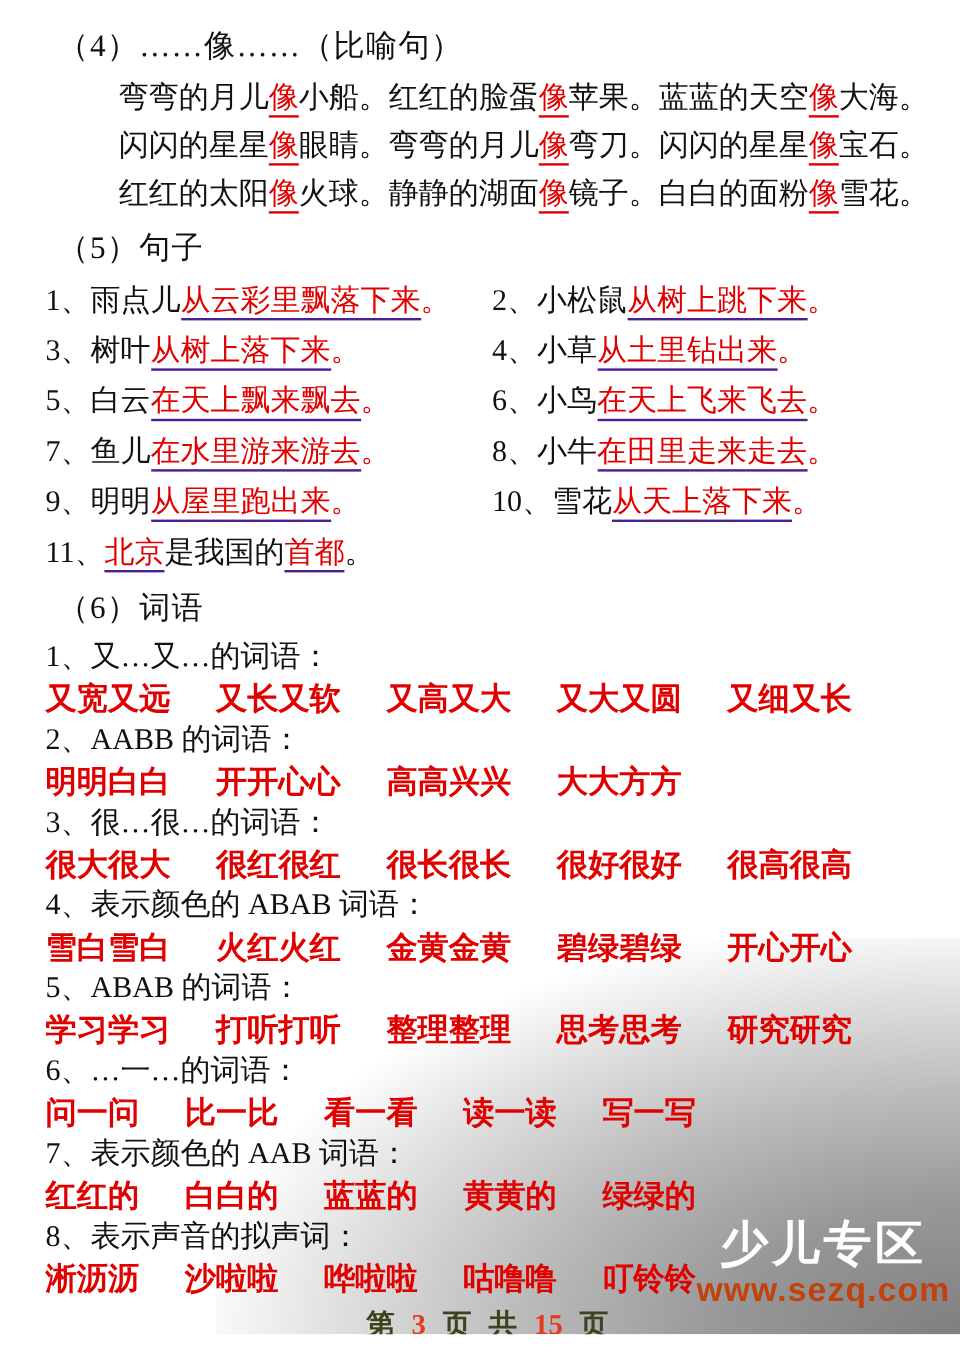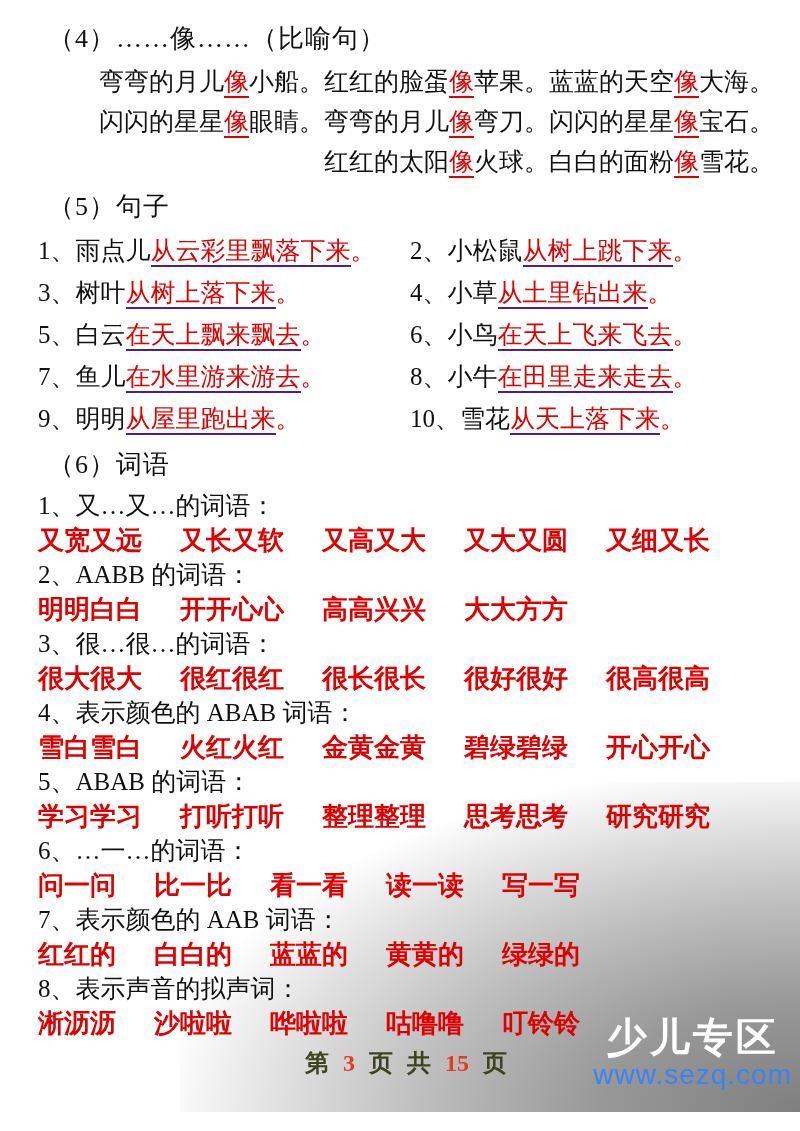--- a/index.html
+++ b/index.html
@@ -55,21 +55,21 @@
   .watermark{
     position:absolute;right:8px;bottom:20px;
     text-align:center;z-index:3;
     font-family:"Liberation Sans","DejaVu Sans",sans-serif;
   }
   .wm-brand{
     font-size:40px;font-weight:bold;color:#ffffff;
     letter-spacing:3px;line-height:1.05;
   }
   .wm-site{
-    font-size:28px;font-weight:normal;color:#3b82f6;
+    font-size:28px;font-weight:bold;color:#c2410c;
     letter-spacing:1px;line-height:1.2;
   }
 </style>
 </head>
 <body>
 
 <div class="page">
   <div class="grad"></div>
 
   <div class="content">
@@ -80,36 +80,38 @@
           <span class="sentence"><span>红红的脸蛋</span><span class="key">像</span><span>苹果。</span></span>
           <span class="sentence"><span>蓝蓝的天空</span><span class="key">像</span><span>大海。</span></span>
         </div>
         <div class="s4line">
           <span class="sentence"><span>闪闪的星星</span><span class="key">像</span><span>眼睛。</span></span>
           <span class="sentence"><span>弯弯的月儿</span><span class="key">像</span><span>弯刀。</span></span>
           <span class="sentence"><span>闪闪的星星</span><span class="key">像</span><span>宝石。</span></span>
         </div>
         <div class="s4line">
           <span class="sentence"><span>红红的太阳</span><span class="key">像</span><span>火球。</span></span>
+          <span class="sentence"><span>静静的湖面</span><span class="key">像</span><span>镜子。</span></span>
           <span class="sentence"><span>白白的面粉</span><span class="key">像</span><span>雪花。</span></span>
         </div>
       </div>
 
     <div class="title">（5）句子</div>
     <div class="s5grid" id="s5">
         <div class="s5item"><span>1、</span><span>雨点儿</span><span class="red-ul">从云彩里飘落下来</span><span class="red-txt">。</span></div>
         <div class="s5item"><span>2、</span><span>小松鼠</span><span class="red-ul">从树上跳下来</span><span class="red-txt">。</span></div>
         <div class="s5item"><span>3、</span><span>树叶</span><span class="red-ul">从树上落下来</span><span class="red-txt">。</span></div>
         <div class="s5item"><span>4、</span><span>小草</span><span class="red-ul">从土里钻出来</span><span class="red-txt">。</span></div>
         <div class="s5item"><span>5、</span><span>白云</span><span class="red-ul">在天上飘来飘去</span><span class="red-txt">。</span></div>
         <div class="s5item"><span>6、</span><span>小鸟</span><span class="red-ul">在天上飞来飞去</span><span class="red-txt">。</span></div>
         <div class="s5item"><span>7、</span><span>鱼儿</span><span class="red-ul">在水里游来游去</span><span class="red-txt">。</span></div>
         <div class="s5item"><span>8、</span><span>小牛</span><span class="red-ul">在田里走来走去</span><span class="red-txt">。</span></div>
         <div class="s5item"><span>9、</span><span>明明</span><span class="red-ul">从屋里跑出来</span><span class="red-txt">。</span></div>
         <div class="s5item"><span>10、</span><span>雪花</span><span class="red-ul">从天上落下来</span><span class="red-txt">。</span></div>
+        <div class="s5item"><span>11、</span><span class="red-ul">北京</span><span>是我国的</span><span class="red-ul">首都</span><span>。</span></div>
       </div>
 
     <div class="title">（6）词语</div>
     <div id="s6">
         <div class="group">
           <div class="glabel">1、又…又…的词语：</div>
           <div class="words">
             <span class="word">又宽又远</span>
             <span class="word">又长又软</span>
             <span class="word">又高又大</span>

